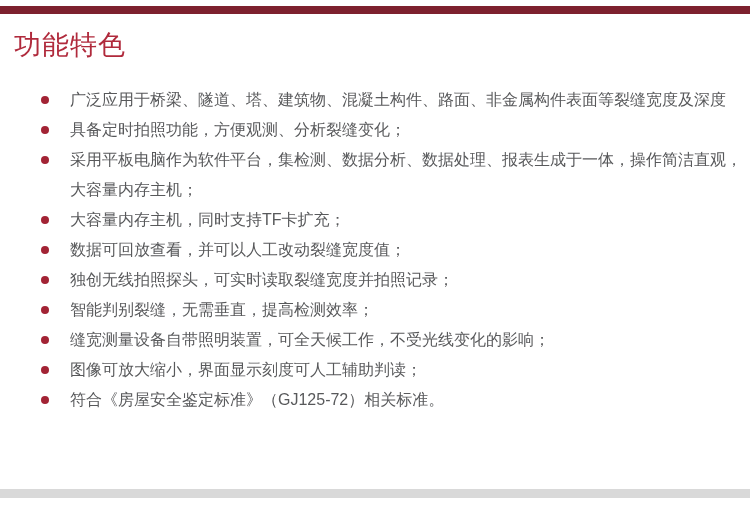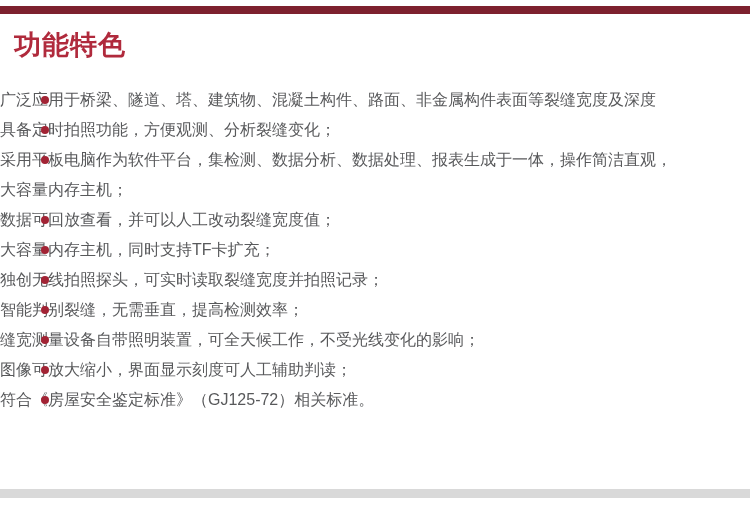--- a/index.html
+++ b/index.html
@@ -29,35 +29,36 @@
     width: 750px;
     height: 9px;
     background: #d9d9d9;
   }
   .page-title {
     position: absolute;
     left: 14px;
     top: 27px;
     margin: 0;
     font-size: 27px;
-    font-weight: 700;
+    font-weight: 400;
     letter-spacing: 1px;
     color: #b02a3c;
   }
   .feature-list {
     position: absolute;
     left: 0;
     top: 85px;
     width: 750px;
     margin: 0;
     padding: 0;
     list-style: none;
   }
   .feature-item {
     position: relative;
+    padding-left: 70px;
     font-size: 16px;
     line-height: 30px;
     color: #58595b;
     white-space: nowrap;
   }
   .bullet-dot {
     position: absolute;
     left: 41px;
     top: 11px;
     width: 8px;
@@ -85,25 +86,25 @@
     <span class="bullet-dot"></span>
     <div class="feature-line">具备定时拍照功能，方便观测、分析裂缝变化；</div>
   </li>
   <li class="feature-item">
     <span class="bullet-dot"></span>
     <div class="feature-line">采用平板电脑作为软件平台，集检测、数据分析、数据处理、报表生成于一体，操作简洁直观，</div>
     <div class="feature-line">大容量内存主机；</div>
   </li>
   <li class="feature-item">
     <span class="bullet-dot"></span>
-    <div class="feature-line">数据可回放查看，并可以人工改动裂缝宽度值；</div>
+    <div class="feature-line">大容量内存主机，同时支持TF卡扩充；</div>
   </li>
   <li class="feature-item">
     <span class="bullet-dot"></span>
-    <div class="feature-line">大容量内存主机，同时支持TF卡扩充；</div>
+    <div class="feature-line">数据可回放查看，并可以人工改动裂缝宽度值；</div>
   </li>
   <li class="feature-item">
     <span class="bullet-dot"></span>
     <div class="feature-line">独创无线拍照探头，可实时读取裂缝宽度并拍照记录；</div>
   </li>
   <li class="feature-item">
     <span class="bullet-dot"></span>
     <div class="feature-line">智能判别裂缝，无需垂直，提高检测效率；</div>
   </li>
   <li class="feature-item">

